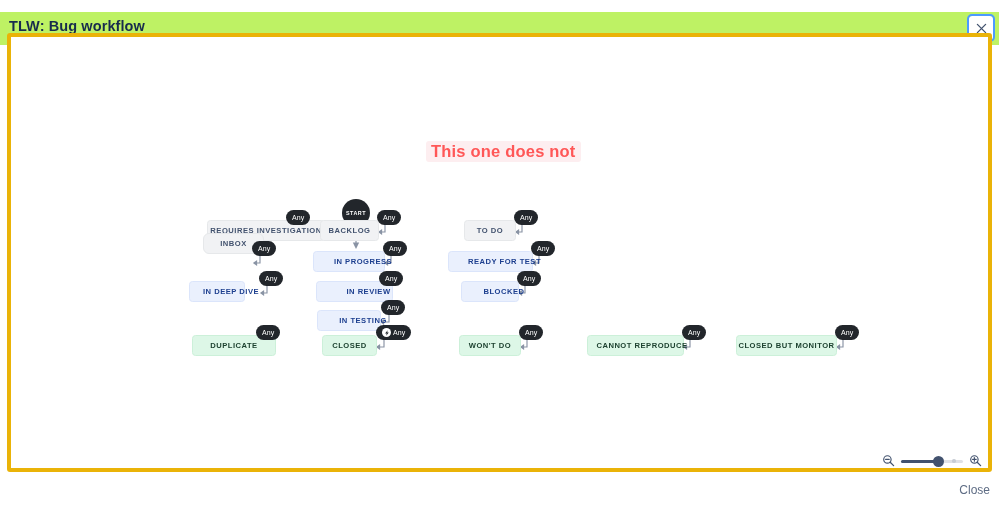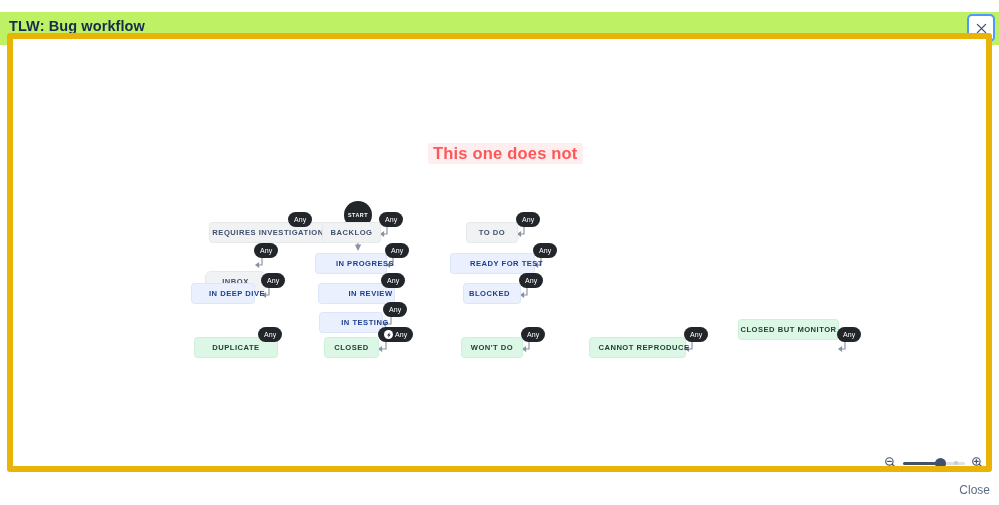--- a/index.html
+++ b/index.html
@@ -43,21 +43,21 @@
     padding: 0;
   }
   .close-btn svg { display: block; }
 
   
   .canvas-panel {
     position: absolute;
     left: 7px; top: 33px;
     width: 985px; height: 439px;
     background: #ffffff;
-    border: 6px solid #eab308;
+    border: 4px solid #eab308;
     border-radius: 3px;
     overflow: hidden;
   }
 
   
   .annotation {
     position: absolute;
     left: 415px; top: 104px;
     font-size: 16.5px;
     font-weight: bold;
@@ -260,21 +260,21 @@
       <div class="node gray" style="left: 453px; top: 183px; width: 52px;">
         <span class="node-label">TO DO</span>
       </div>
       <div class="any-badge" style="left: 503px; top: 173px;">
         <span class="any-label">Any</span>
       </div>
       <svg class="loop-svg" style="left: 0px; top: 0px; width: 985px; height: 439px;">
         <path d="M249 218 L249 226 L245.5 226" stroke="#8993a4" stroke-width="1.15" fill="none"></path>
         <path d="M241.9 226 L246.1 222.9 L246.1 229.1 Z" fill="#8993a4"></path>
       </svg>
-      <div class="node gray" style="left: 192px; top: 232px; width: 61px; border-radius: 6px;">
+      <div class="node gray" style="left: 192px; top: 196px; width: 61px; border-radius: 6px;">
         <span class="node-label">INBOX</span>
       </div>
       <div class="any-badge" style="left: 241px; top: 204px;">
         <span class="any-label">Any</span>
       </div>
       <svg class="loop-svg" style="left: 0px; top: 0px; width: 985px; height: 439px;">
         <path d="M380 218 L380 226 L376.5 226" stroke="#8993a4" stroke-width="1.15" fill="none"></path>
         <path d="M372.9 226 L377.1 222.9 L377.1 229.1 Z" fill="#8993a4"></path>
       </svg>
       <div class="node blue" style="left: 302px; top: 214px; width: 72px;">
@@ -290,41 +290,41 @@
       <div class="node blue" style="left: 437px; top: 214px; width: 85px;">
         <span class="node-label">READY FOR TEST</span>
       </div>
       <div class="any-badge" style="left: 520px; top: 204px;">
         <span class="any-label">Any</span>
       </div>
       <svg class="loop-svg" style="left: 0px; top: 0px; width: 985px; height: 439px;">
         <path d="M256 248 L256 256 L252.5 256" stroke="#8993a4" stroke-width="1.15" fill="none"></path>
         <path d="M248.9 256 L253.1 252.9 L253.1 259.1 Z" fill="#8993a4"></path>
       </svg>
-      <div class="node blue" style="left: 178px; top: 244px; width: 64px;">
+      <div class="node blue" style="left: 178px; top: 244px; width: 56px;">
         <span class="node-label">IN DEEP DIVE</span>
       </div>
       <div class="any-badge" style="left: 248px; top: 234px;">
         <span class="any-label">Any</span>
       </div>
       <svg class="loop-svg" style="left: 0px; top: 0px; width: 985px; height: 439px;">
         <path d="M376 248 L376 256 L372.5 256" stroke="#8993a4" stroke-width="1.15" fill="none"></path>
         <path d="M368.9 256 L373.1 252.9 L373.1 259.1 Z" fill="#8993a4"></path>
       </svg>
       <div class="node blue" style="left: 305px; top: 244px; width: 77px;">
         <span class="node-label">IN REVIEW</span>
       </div>
       <div class="any-badge" style="left: 368px; top: 234px;">
         <span class="any-label">Any</span>
       </div>
       <svg class="loop-svg" style="left: 0px; top: 0px; width: 985px; height: 439px;">
         <path d="M514 248 L514 256 L510.5 256" stroke="#8993a4" stroke-width="1.15" fill="none"></path>
         <path d="M506.9 256 L511.1 252.9 L511.1 259.1 Z" fill="#8993a4"></path>
       </svg>
-      <div class="node blue" style="left: 450px; top: 244px; width: 58px; justify-content: flex-end;">
+      <div class="node blue" style="left: 450px; top: 244px; width: 58px;">
         <span class="node-label">BLOCKED</span>
       </div>
       <div class="any-badge" style="left: 506px; top: 234px;">
         <span class="any-label">Any</span>
       </div>
       <svg class="loop-svg" style="left: 0px; top: 0px; width: 985px; height: 439px;">
         <path d="M378 277 L378 285 L372.5 285" stroke="#8993a4" stroke-width="1.15" fill="none"></path>
         <path d="M368.9 285 L373.1 281.9 L373.1 288.1 Z" fill="#8993a4"></path>
       </svg>
       <div class="node blue" style="left: 306px; top: 273px; width: 64px;">
@@ -375,21 +375,21 @@
       <div class="node green" style="left: 576px; top: 298px; width: 97px; padding-left: 23px;">
         <span class="node-label">CANNOT REPRODUCE</span>
       </div>
       <div class="any-badge" style="left: 671px; top: 288px;">
         <span class="any-label">Any</span>
       </div>
       <svg class="loop-svg" style="left: 0px; top: 0px; width: 985px; height: 439px;">
         <path d="M832 302 L832 310 L828.5 310" stroke="#8993a4" stroke-width="1.15" fill="none"></path>
         <path d="M824.9 310 L829.1 306.9 L829.1 313.1 Z" fill="#8993a4"></path>
       </svg>
-      <div class="node green" style="left: 725px; top: 280px; width: 101px;">
+      <div class="node green" style="left: 725px; top: 298px; width: 101px;">
         <span class="node-label">CLOSED BUT MONITOR</span>
       </div>
       <div class="any-badge" style="left: 824px; top: 288px;">
         <span class="any-label">Any</span>
       </div>
     </div>
 
   <div class="zoom-control" style="left:865px; top:412px;">
     <span class="zoom-icon">
       <svg width="13" height="13" viewBox="0 0 13 13">

